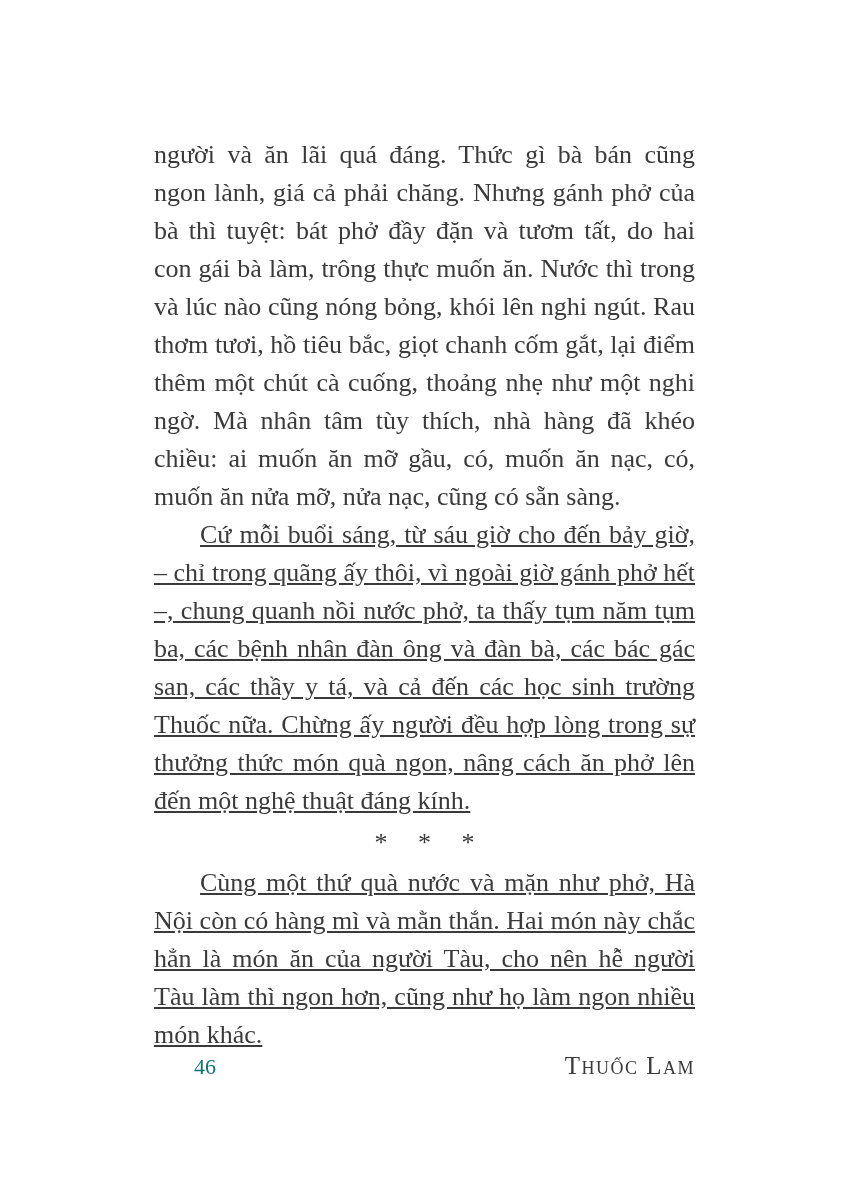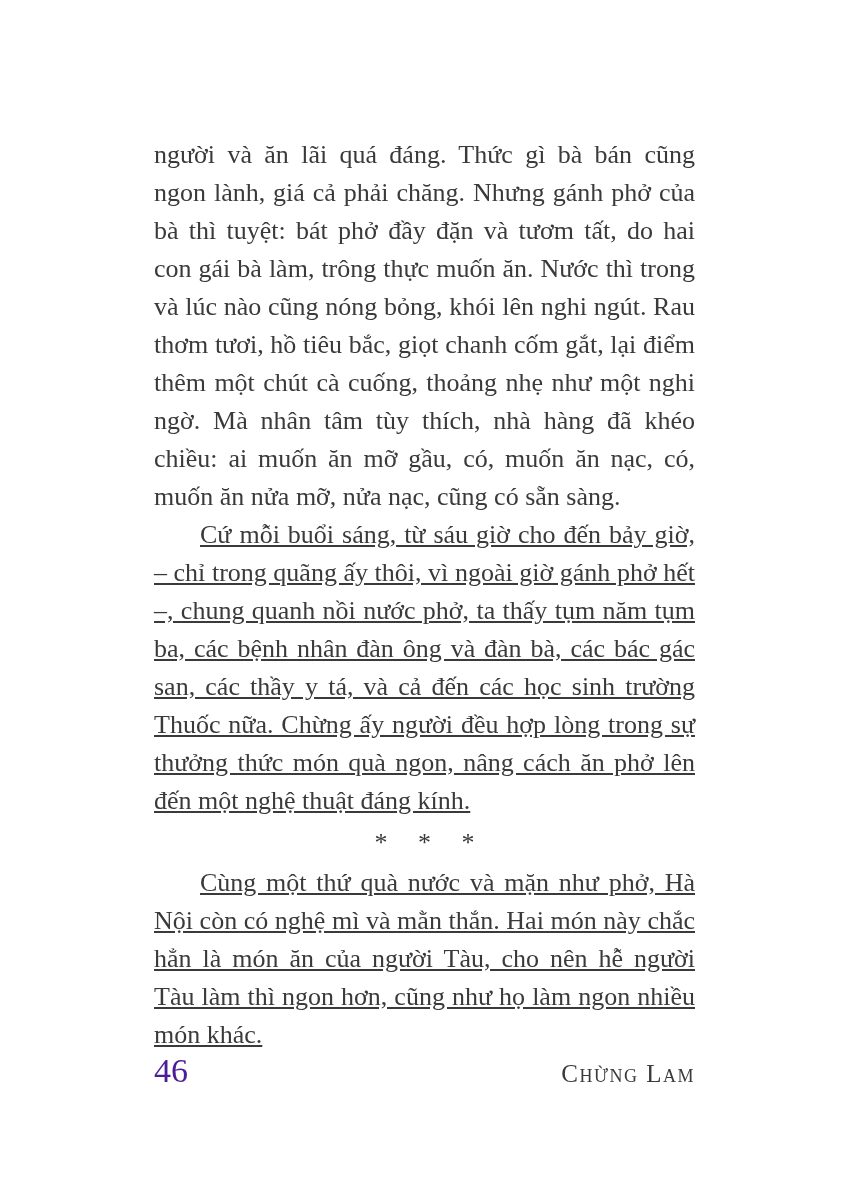--- a/index.html
+++ b/index.html
@@ -45,38 +45,39 @@
   .footer {
     position: absolute;
     left: 154px;
     top: 1052px;
     width: 541px;
     display: flex;
     justify-content: space-between;
     align-items: baseline;
   }
   .page-num {
-    font-size: 34px;
-    color: #4c1d95;
+    font-size: 22px;
+    color: #0f766e;
+    margin-left: 40px;
   }
   .author {
     font-variant: small-caps;
     font-size: 25px;
     letter-spacing: 1.5px;
     color: #3a3a3a;
   }
 </style>
 </head>
 <body>
 
 <div class="page">
   <div class="text-block">
     <p class="para">người và ăn lãi quá đáng. Thức gì bà bán cũng ngon lành, giá cả phải chăng. Nhưng gánh phở của bà thì tuyệt: bát phở đầy đặn và tươm tất, do hai con gái bà làm, trông thực muốn ăn. Nước thì trong và lúc nào cũng nóng bỏng, khói lên nghi ngút. Rau thơm tươi, hồ tiêu bắc, giọt chanh cốm gắt, lại điểm thêm một chút cà cuống, thoảng nhẹ như một nghi ngờ. Mà nhân tâm tùy thích, nhà hàng đã khéo chiều: ai muốn ăn mỡ gầu, có, muốn ăn nạc, có, muốn ăn nửa mỡ, nửa nạc, cũng có sẵn sàng.</p>
     <p class="para indent">Cứ mỗi buổi sáng, từ sáu giờ cho đến bảy giờ, – chỉ trong quãng ấy thôi, vì ngoài giờ gánh phở hết –, chung quanh nồi nước phở, ta thấy tụm năm tụm ba, các bệnh nhân đàn ông và đàn bà, các bác gác san, các thầy y tá, và cả đến các học sinh trường Thuốc nữa. Chừng ấy người đều hợp lòng trong sự thưởng thức món quà ngon, nâng cách ăn phở lên đến một nghệ thuật đáng kính.</p>
     <div class="separator">* * *</div>
-    <p class="para indent">Cùng một thứ quà nước và mặn như phở, Hà Nội còn có nghệ mì và mằn thắn. Hai món này chắc hẳn là món ăn của người Tàu, cho nên hễ người Tàu làm thì ngon hơn, cũng như họ làm ngon nhiều món khác.</p>
+    <p class="para indent">Cùng một thứ quà nước và mặn như phở, Hà Nội còn có hàng mì và mằn thắn. Hai món này chắc hẳn là món ăn của người Tàu, cho nên hễ người Tàu làm thì ngon hơn, cũng như họ làm ngon nhiều món khác.</p>
   </div>
 
   <div class="footer">
     <span class="page-num">46</span>
-    <span class="author">Chừng Lam</span>
+    <span class="author">Thuốc Lam</span>
   </div>
 </div>
 
 </body></html>

